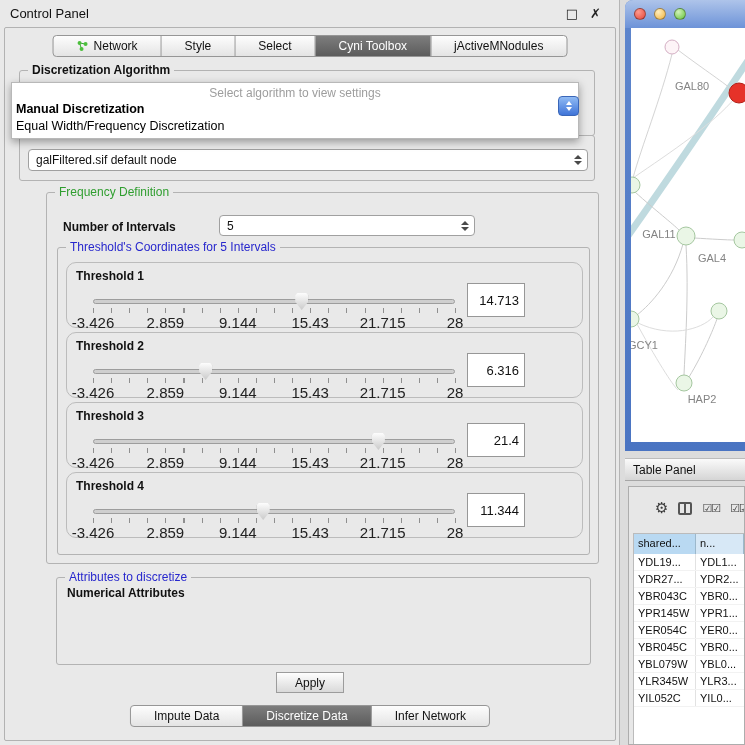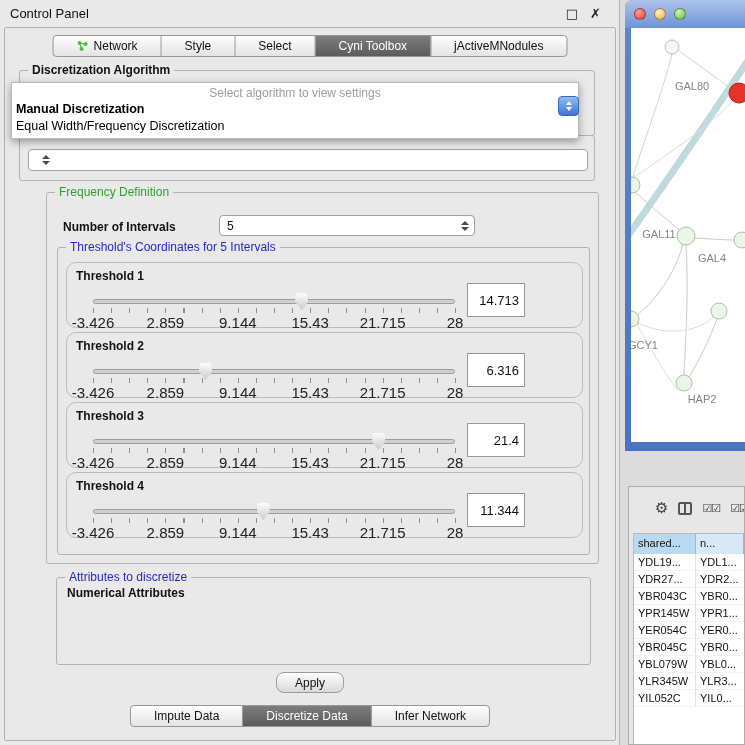--- a/index.html
+++ b/index.html
@@ -65,21 +65,21 @@
   .t-value{position:absolute;left:400px;top:20px;width:58px;height:34px;background:#fff;border:1px solid #979797;font-size:13px;display:flex;align-items:center;justify-content:flex-end;padding-right:5px}
 
   
   .attr-group{left:51px;top:549px;width:535px;height:88px}
   .attr-sub{position:absolute;left:10px;top:8px;font-weight:bold}
   .attr-list{position:absolute;left:7px;top:29px;width:456px;height:48px;background:#fff;border:1px solid #a8a8a8;overflow:hidden;padding:2px 14px 0 8px;line-height:16px}
   .attr-item{white-space:nowrap}
   .attr-scroll{position:absolute;right:0;top:0;width:13px;height:100%;background:#e8e8e8;border-left:1px solid #c0c0c0}
   .attr-scroll-thumb{position:absolute;left:1px;top:2px;width:9px;height:26px;background:linear-gradient(90deg,#fafafa,#c4c4c4);border:1px solid #999;border-radius:5px}
 
-  .apply-btn{position:absolute;left:50%;top:644px;transform:translateX(-50%);width:68px;height:21px;border-radius:8px;border:1px solid #9c9c9c;background:linear-gradient(#fefefe,#d9d9d9);font-size:12px;font-family:"Liberation Sans",sans-serif;color:#111}
+  .apply-btn{position:absolute;left:50%;top:644px;transform:translateX(-50%);width:68px;height:21px;border-radius:0;border:1px solid #9c9c9c;background:linear-gradient(#fefefe,#d9d9d9);font-size:12px;font-family:"Liberation Sans",sans-serif;color:#111}
 
   
   .network-window{position:absolute;left:625px;top:0;width:120px;height:451px;background:linear-gradient(#5e86cd,#4a74c2);border-top-left-radius:8px}
   .nw-titlebar{position:absolute;left:0;top:0;width:100%;height:28px;border-top-left-radius:8px;background:linear-gradient(#aec4ea,#6d93d8);display:flex;align-items:center;gap:8px;padding-left:9px}
   .tl{width:12px;height:12px;border-radius:50%;border:1px solid rgba(0,0,0,.35)}
   .tl.red{background:radial-gradient(circle at 35% 30%,#ff9a8e,#e2463a)}
   .tl.yellow{background:radial-gradient(circle at 35% 30%,#ffeebc,#f0b23e)}
   .tl.green{background:radial-gradient(circle at 35% 30%,#d2f2ba,#63c337)}
   .nw-canvas{position:absolute;left:6px;top:28px;width:114px;height:414px;background:#fff;overflow:hidden}
 
@@ -153,20 +153,21 @@
         <div class="popup-item">Equal Width/Frequency Discretization</div>
       </div>
       <div class="combo-stepper">
         <span class="w-up"></span>
         <span class="w-down"></span>
       </div>
 
       <div class="groupbox table-data-group">
         <span class="gb-title">Table Data</span>
         <div class="combo td-combo">
+          <span class="combo-text">galFiltered.sif default node</span>
           <span class="combo-arrows">
               <span class="tri-up"></span>
               <span class="tri-down"></span>
             </span>
         </div>
       </div>
 
       <div class="groupbox interval-group">
         <span class="gb-title green">Frequency Definition</span>
 
@@ -306,20 +307,23 @@
 
         <text x="61" y="62" font-size="11" fill="#848484" text-anchor="middle">GAL80</text>
         <text x="28" y="210" font-size="11" fill="#848484" text-anchor="middle">GAL11</text>
         <text x="81" y="234" font-size="11" fill="#848484" text-anchor="middle">GAL4</text>
         <text x="12" y="321" font-size="11" fill="#848484" text-anchor="middle">GCY1</text>
         <text x="71" y="375" font-size="11" fill="#848484" text-anchor="middle">HAP2</text>
       </svg>
     </div>
   </section>
 
+  <div class="tp-header">
+    <span>Table Panel</span>
+  </div>
 
   <section class="table-panel">
     <div class="tp-toolbar">
       <span class="glyph gear">⚙</span>
       <span class="col-icon"></span>
       <span class="glyph cb-pair">☑☑</span>
       <span class="glyph cb-pair">☑☑</span>
     </div>
     <div class="tp-table">
       <div class="tp-headrow">

